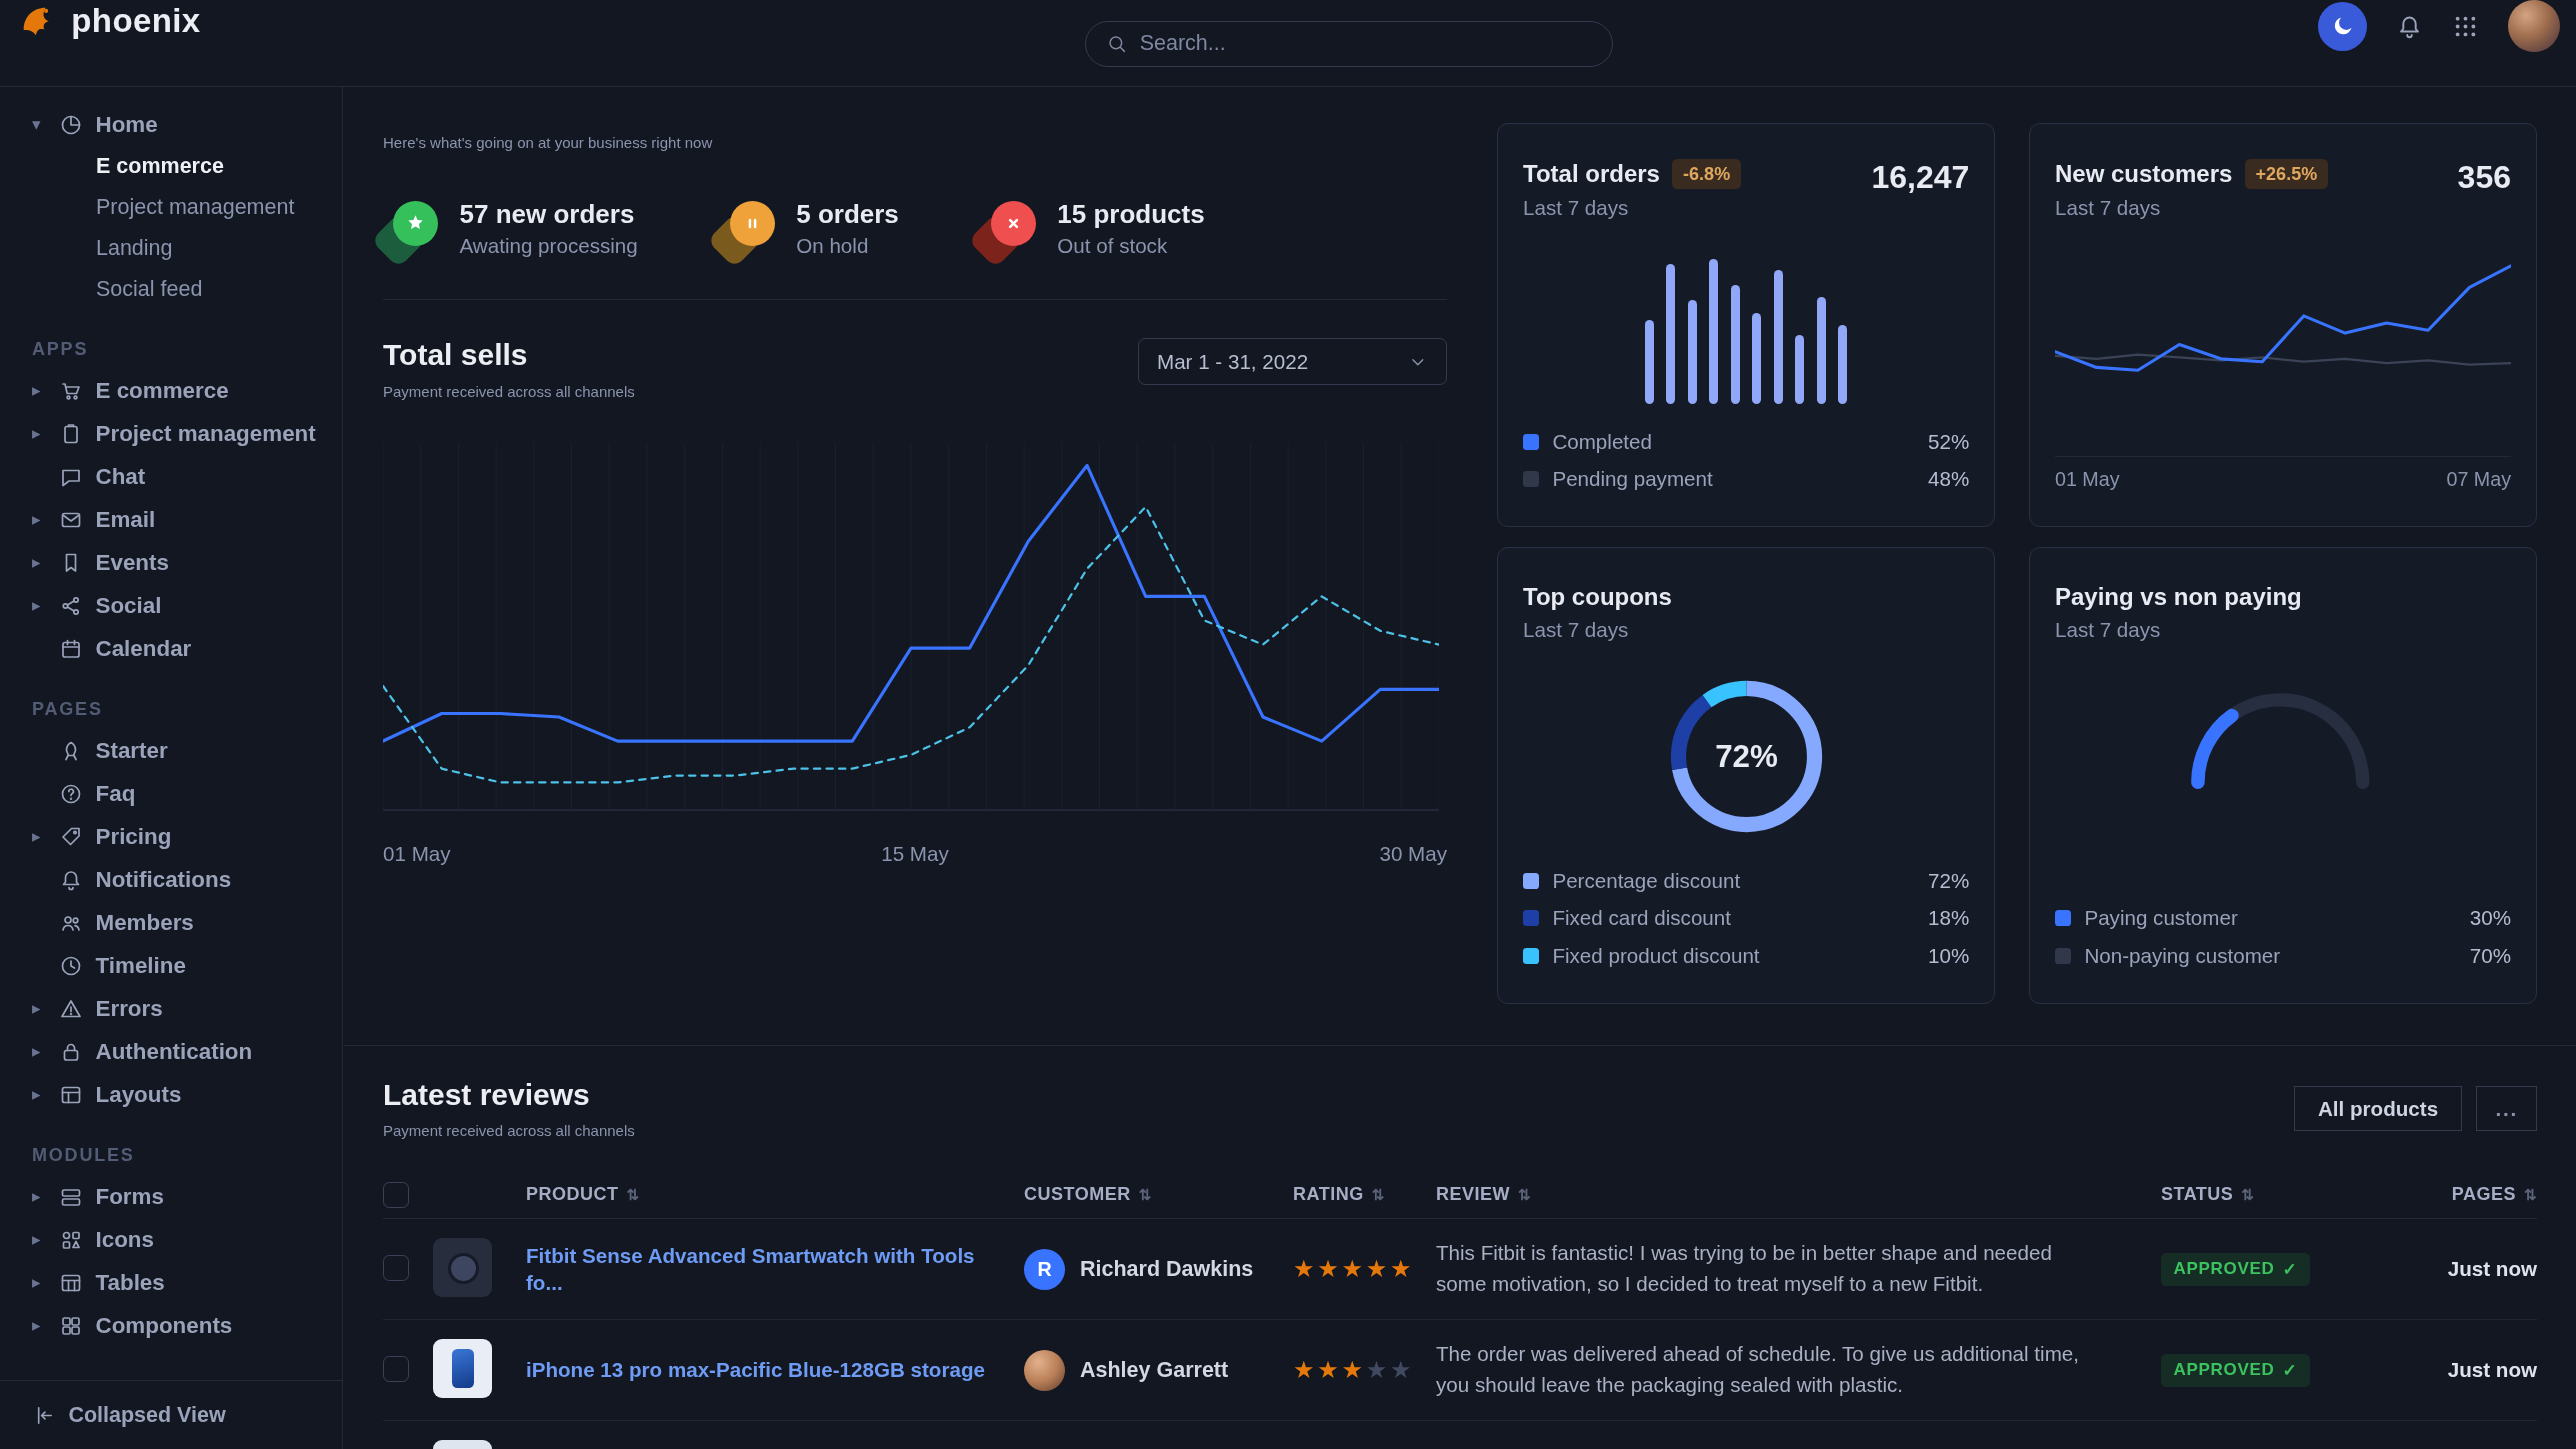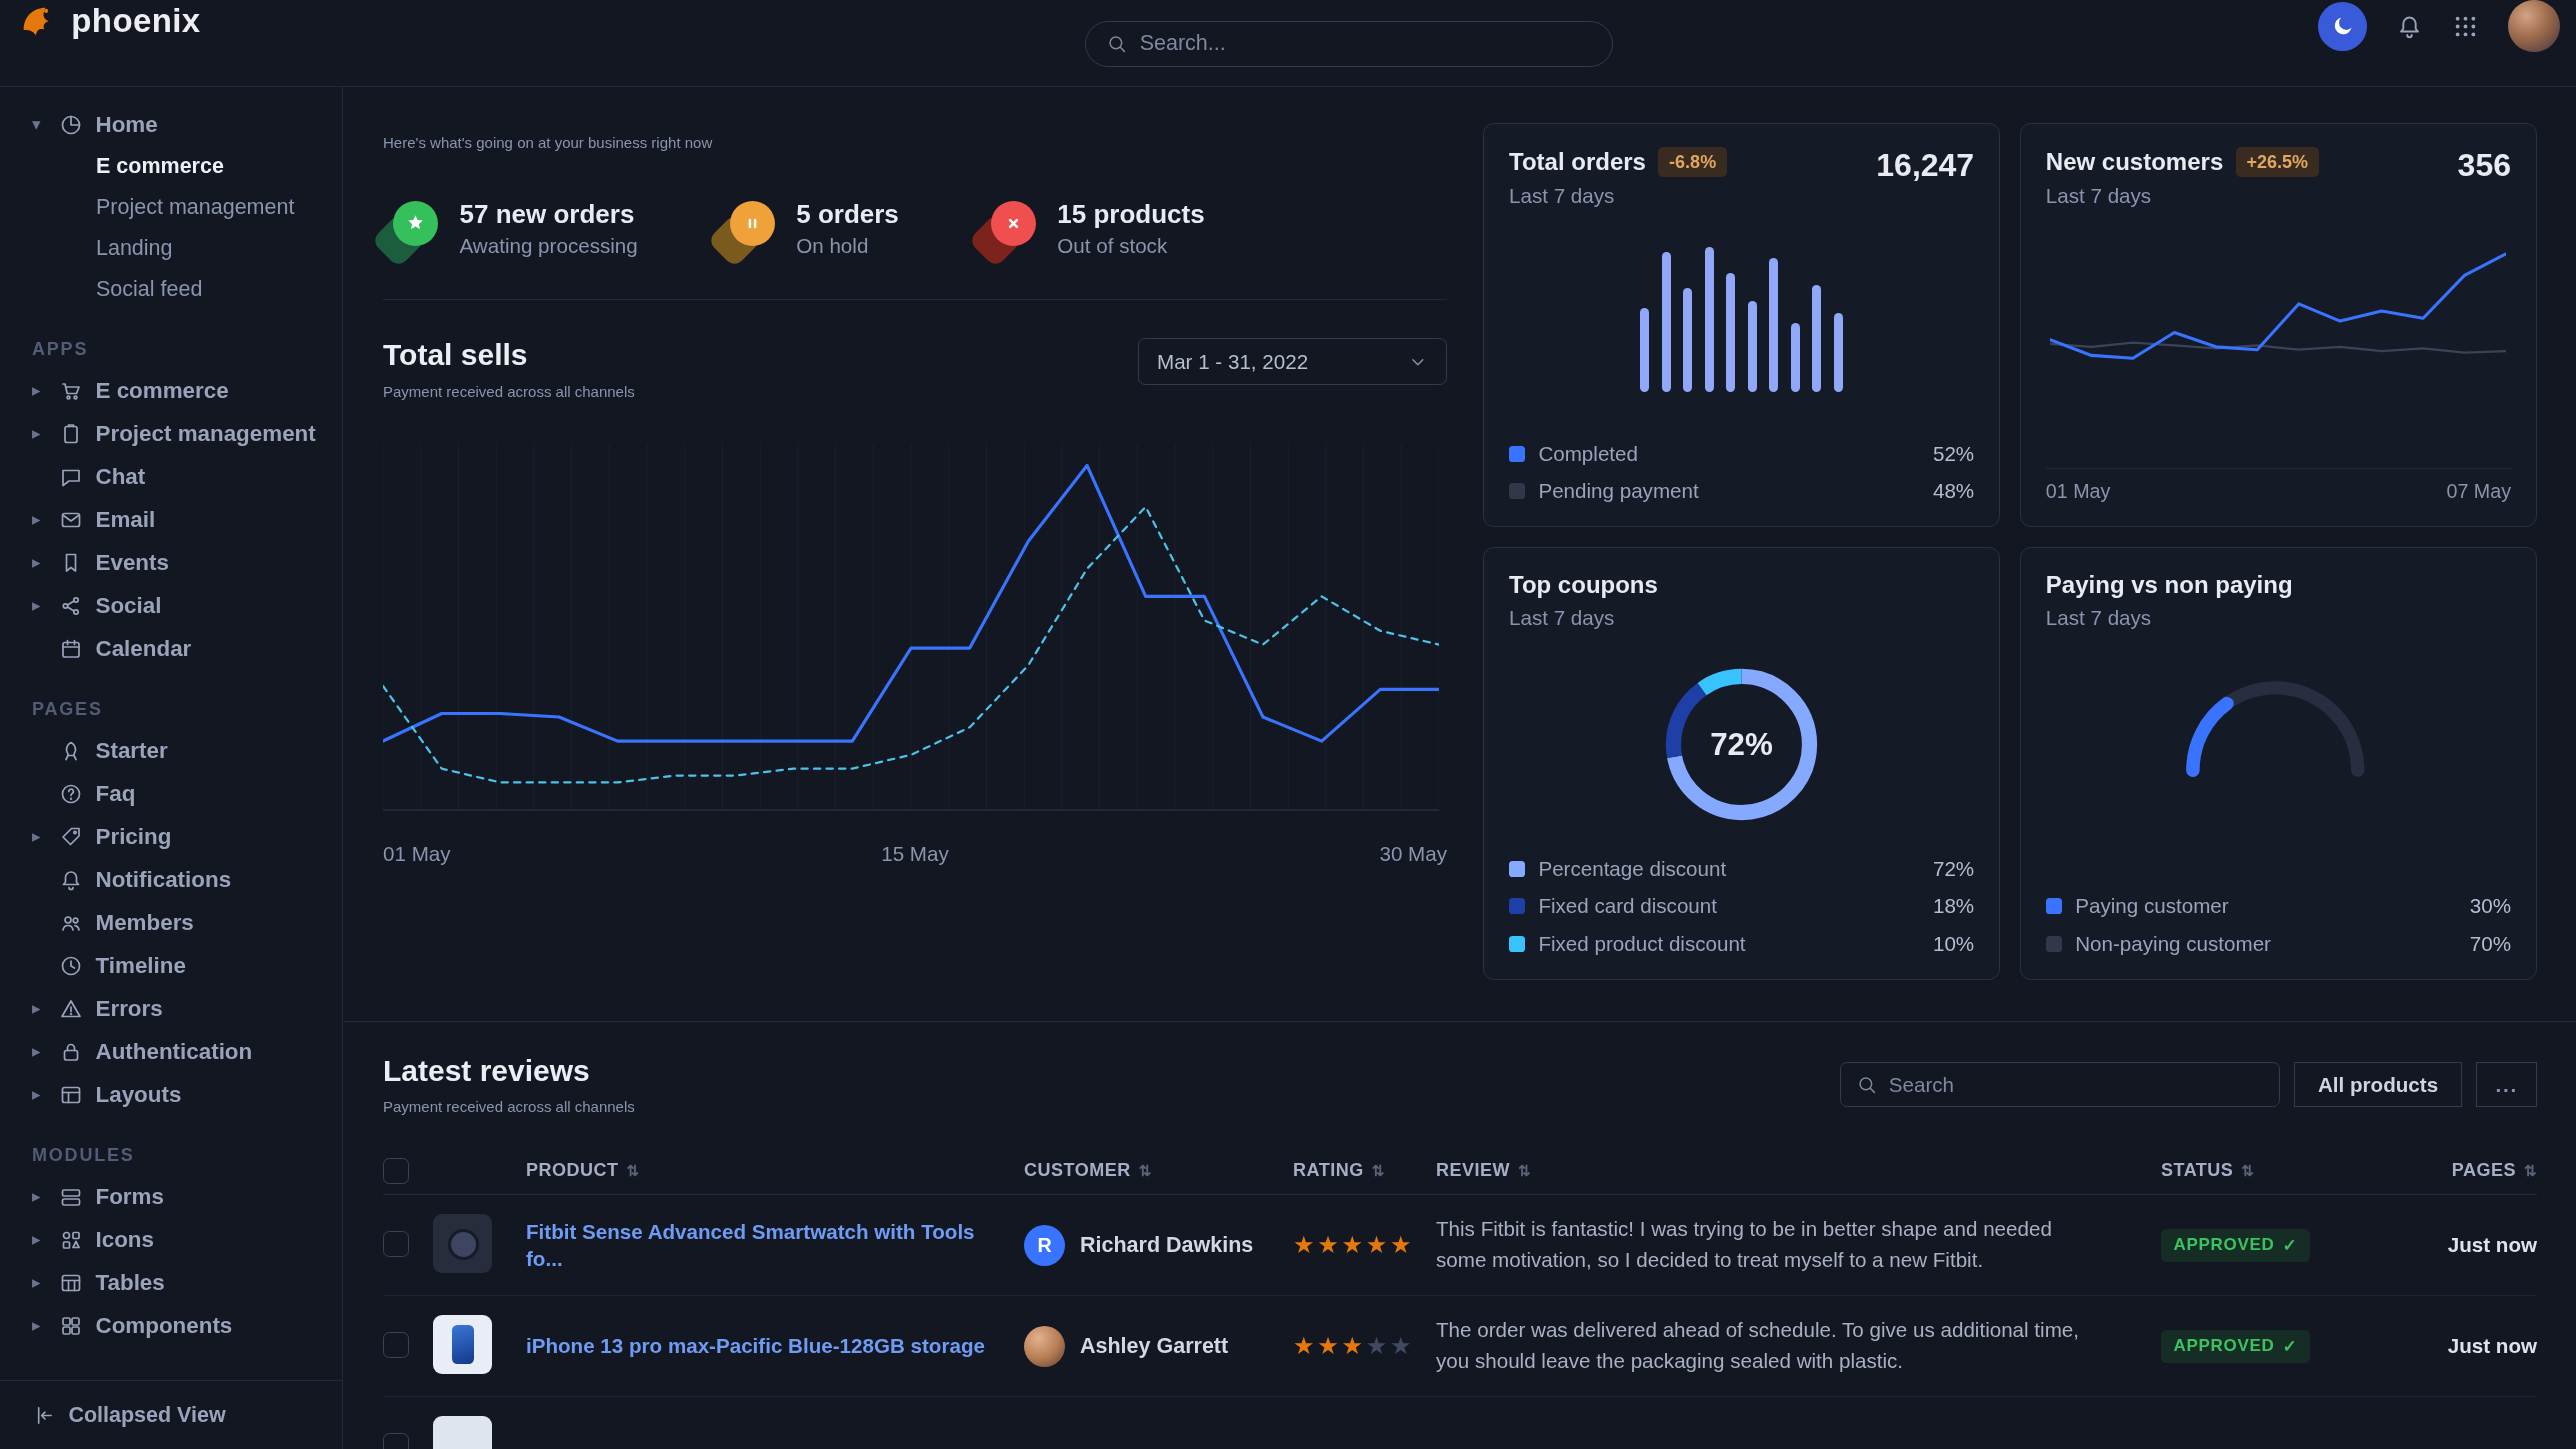--- a/index.html
+++ b/index.html
@@ -62,22 +62,22 @@
   h2{font-size:30px;font-weight:800;color:#eceef4;}
   .select{display:flex;align-items:center;justify-content:space-between;width:309px;height:47px;padding:0 18px;
           border:0.9px solid #333b4f;border-radius:7.2px;background:transparent;color:#b7bed0;font-size:20.6px;
           font-family:inherit;cursor:pointer;}
   .select .chev{width:19.7px;height:19.7px;color:#8a94ad;display:inline-flex;}
   .main-chart{margin-top:34px;}
   .x-labels{display:flex;justify-content:space-between;margin-top:10.7px;font-size:20.6px;color:#8a94ad;}
 
   
   .cards{display:grid;grid-template-columns:1fr 1fr;gap:19.7px;align-items:stretch;}
-  .card{background:#151a27;border:0.9px solid #2a3144;border-radius:10.7px;padding:23px 25px;min-height:404px;
-        display:flex;flex-direction:column;}
+  .card{background:#151a27;border:0.9px solid #2a3144;border-radius:10.7px;padding:35px 25px;min-height:404px;
+        display:flex;flex-direction:column;margin-left:14px;}
   .card-head{display:flex;justify-content:space-between;align-items:flex-start;}
   .card-title{font-size:24px;font-weight:700;color:#e8ebf2;display:flex;align-items:center;gap:12.5px;}
   .badge-soft{font-size:18px;font-weight:700;padding:4.5px 10.7px;border-radius:5.4px;
               background:rgba(229,120,11,.18);color:#e0a75e;}
   .card-value{font-size:32px;font-weight:700;color:#e8ebf2;}
   .card-period{margin-top:7.2px;font-size:20.6px;color:#8a94ad;}
   .bars{height:154px;display:flex;align-items:flex-end;justify-content:center;gap:12.5px;margin-top:30px;}
   .bars i{width:9px;border-radius:5.4px;background:#91a8f9;display:block;}
   .legend{margin-top:auto;padding-top:23px;display:flex;flex-direction:column;gap:13.4px;}
   .lrow{display:flex;align-items:center;font-size:20.6px;color:#9aa3ba;text-align:right;}
@@ -671,29 +671,20 @@
       </section>
     </div>
 
     <section class="reviews">
       <div class="rev-head">
         <div>
           <h2>Latest reviews</h2>
           <p class="sub">Payment received across all channels</p>
         </div>
         <div class="rev-controls">
-          <div class="rev-search">
-            <span class="ic" data-icon="search">
-                <svg viewBox="0 0 24 24" fill="none" stroke="currentColor" stroke-width="1.7" stroke-linecap="round" stroke-linejoin="round">
-                  <circle cx="11" cy="11" r="6.5"></circle>
-                  <path d="M16 16l4.5 4.5"></path>
-                </svg>
-              </span>
-            <input placeholder="Search" style="">
-          </div>
           <button class="btn">All products</button>
           <button class="btn more">...</button>
         </div>
       </div>
       <div class="rtable">
         <div class="thead" id="revHead">
             <div class="th">
               <span class="cb"></span>
             </div>
             <div></div>

